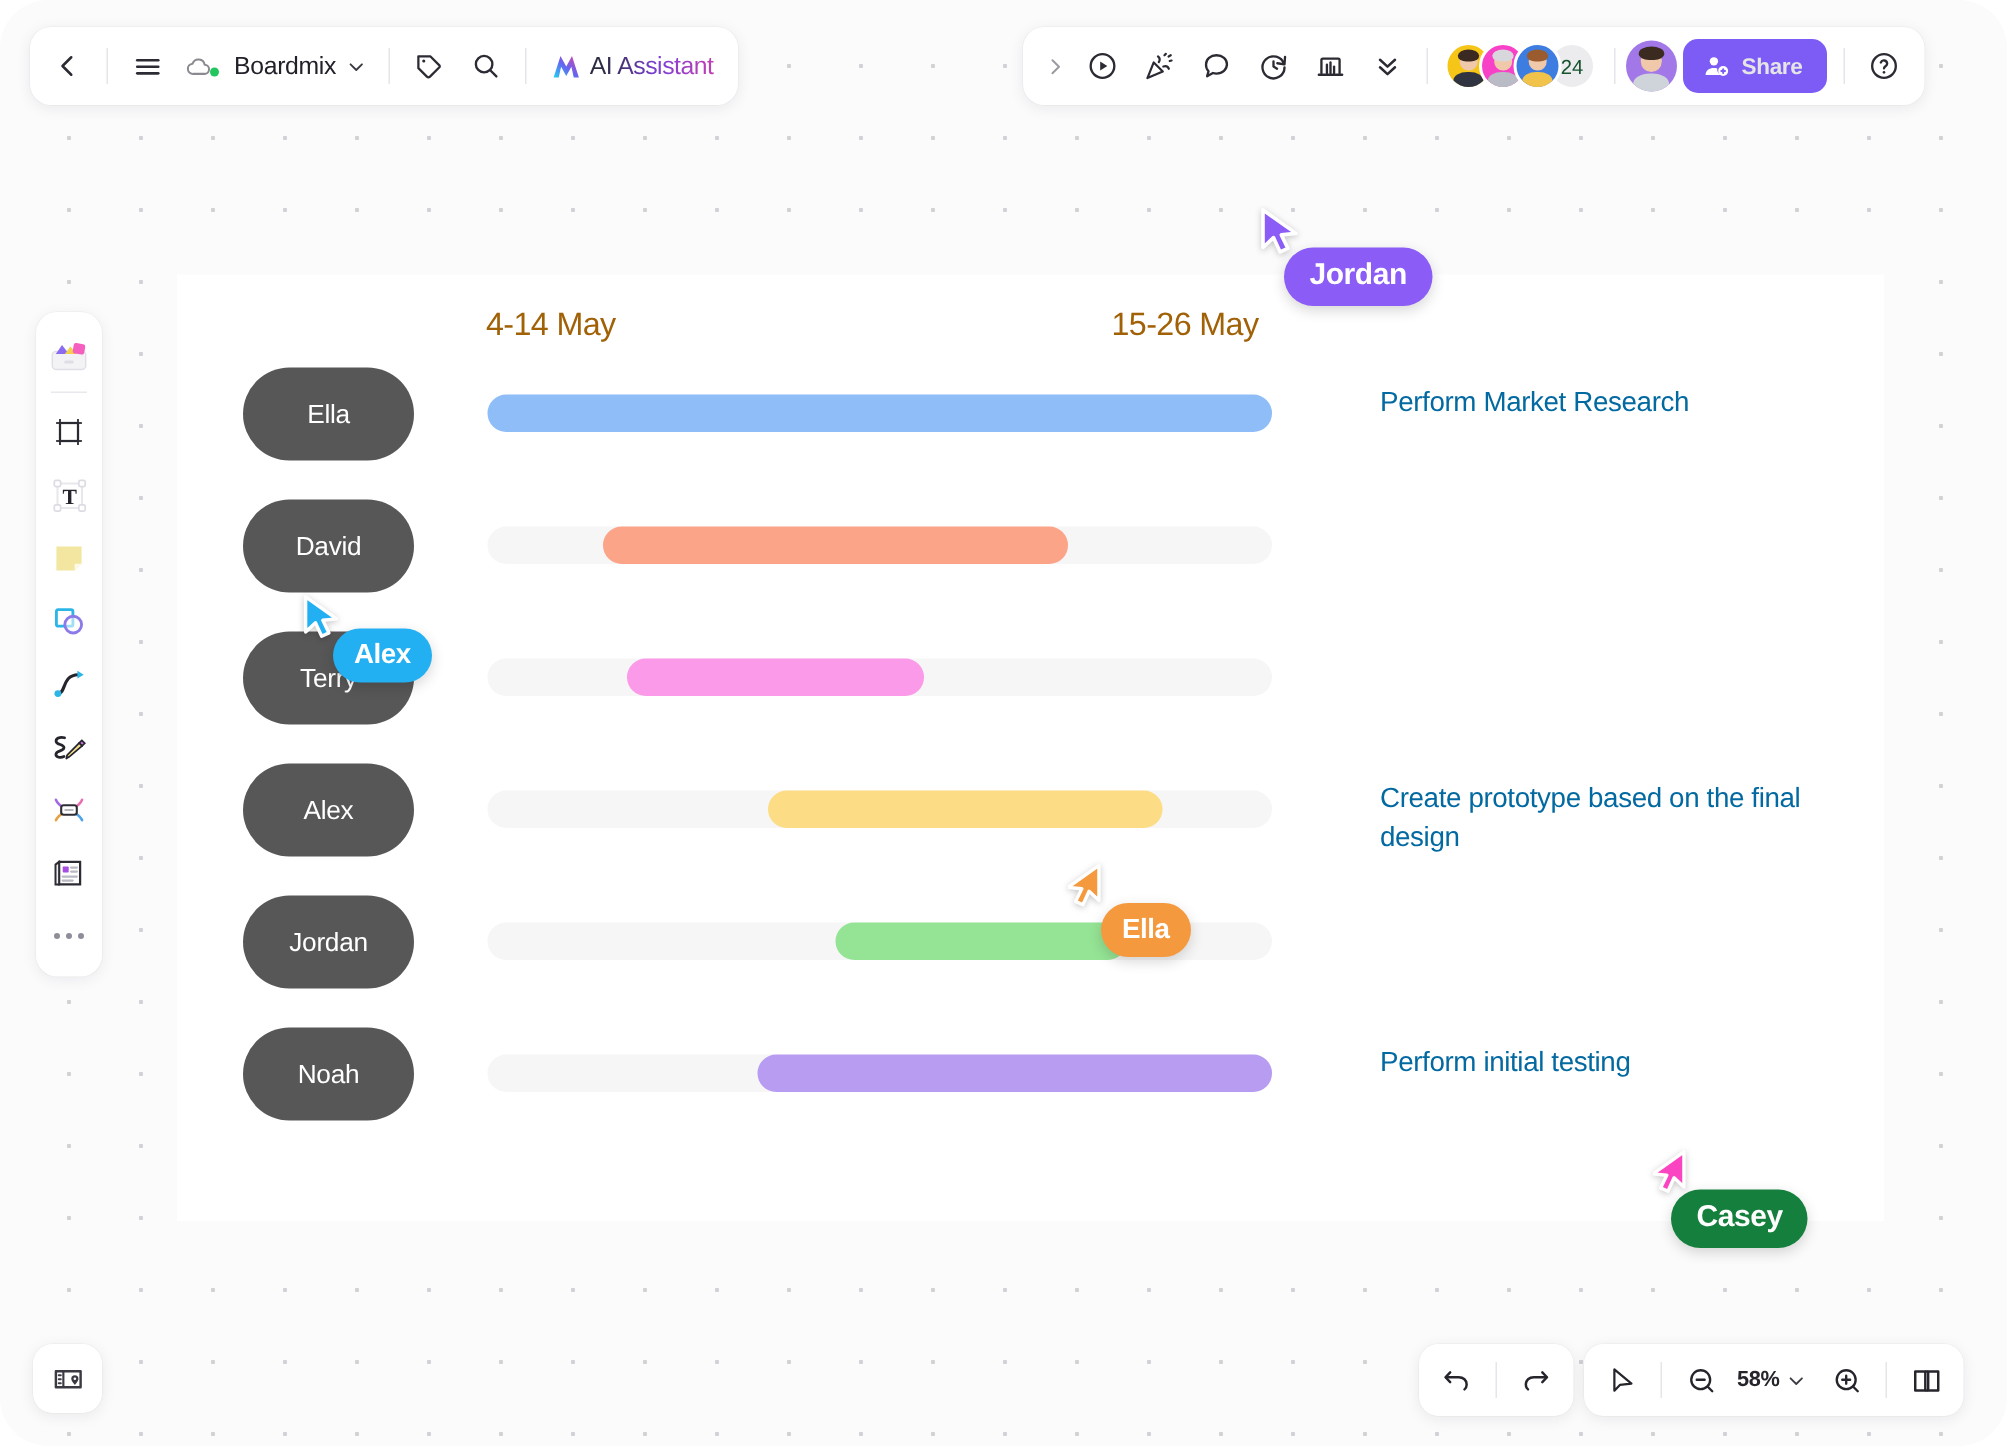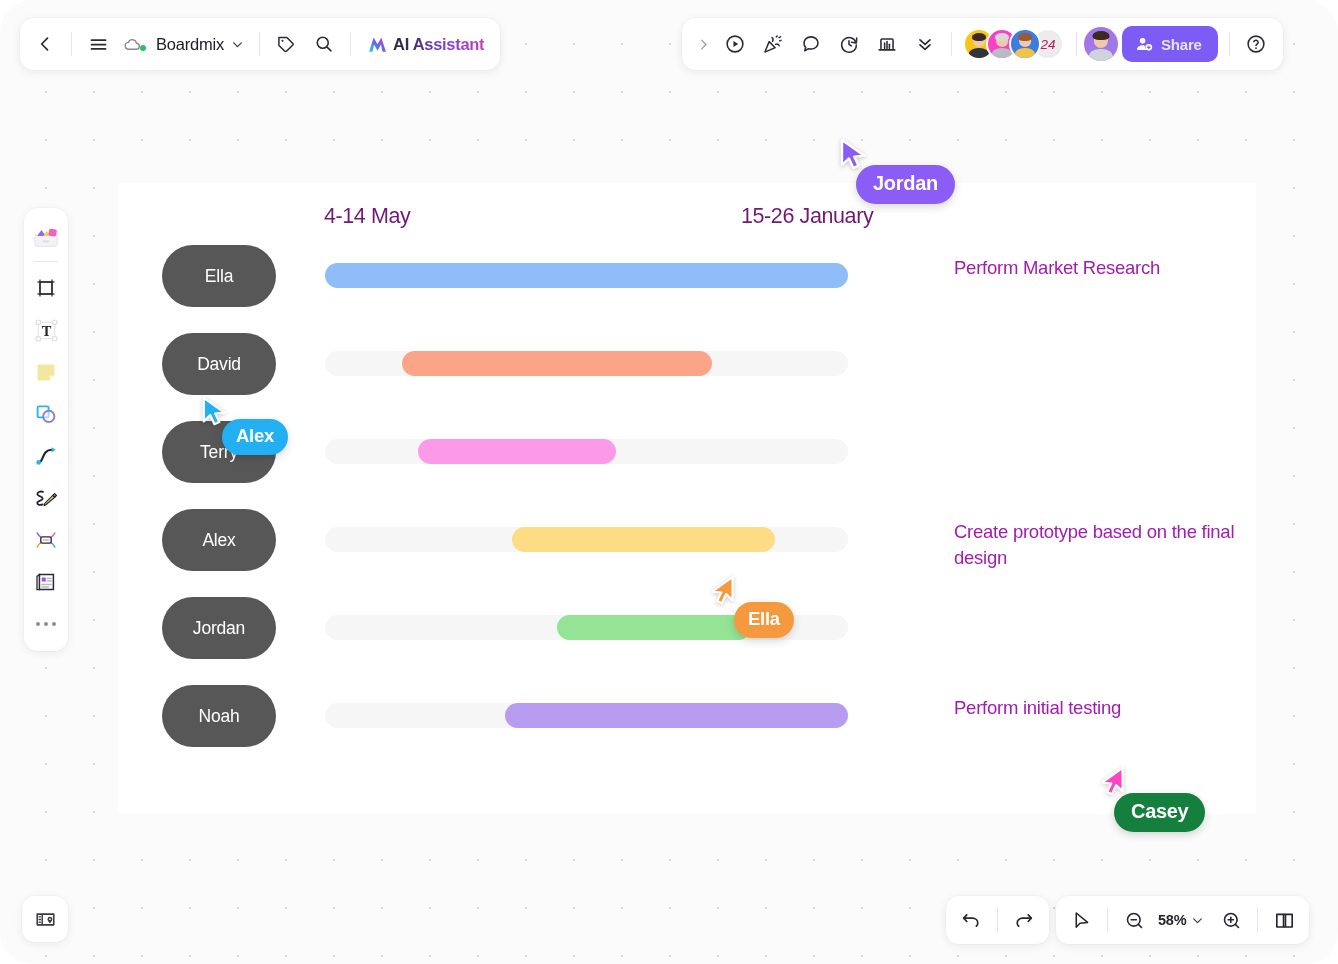--- a/index.html
+++ b/index.html
@@ -63,21 +63,21 @@
     padding: 0 8px 0 6px; height: 38px;
     border-radius: 9px; cursor: pointer;
   }
   .doc-name { font-size: 16.5px; color: #21212a; letter-spacing: -.2px; }
   .ai-chip {
     display: flex; align-items: center; gap: 4px;
     height: 38px; padding: 0 10px 0 8px;
     border-radius: 9px; cursor: pointer;
   }
   .ai-text {
-    font-size: 16.5px; font-weight: 700; letter-spacing: -.3px;
+    font-size: 16.5px; font-weight: 400; letter-spacing: -.3px;
     background: linear-gradient(92deg,#2b2b42 10%,#7d3fd6 55%,#c23fb2 100%);
     -webkit-background-clip: text; background-clip: text; color: transparent;
   }
 
   
   .avatar-group { display: flex; align-items: center; padding-left: 4px; }
   .avatar {
     width: 32px; height: 32px; border-radius: 50%;
     border: 2px solid #fff;
     margin-left: -9px;
@@ -86,23 +86,23 @@
   }
   .avatar:first-child { margin-left: 0; }
   .av-head { position:absolute; left:50%; top:19%; transform:translateX(-50%);
              width:42%; height:42%; border-radius:50%; background:#f0c9ab; }
   .av-hair { position:absolute; left:50%; top:11%; transform:translateX(-50%);
              width:50%; height:28%; border-radius:50% 50% 40% 40%; background:#3a2a22; }
   .av-body { position:absolute; left:50%; bottom:-8%; transform:translateX(-50%);
              width:72%; height:44%; border-radius:46% 46% 0 0; background:#2f3440; }
   .av-count {
     width: 32px; height: 32px; border-radius: 50%;
-    background: #ececef; color: #be185d;
+    background: #ececef; color: #14532d;
     display: flex; align-items: center; justify-content: center;
-    font-size: 13.5px; margin-left: -9px; border: 2px solid #fff; flex:none;font-style:italic;
+    font-size: 13.5px; margin-left: -9px; border: 2px solid #fff; flex:none;
   }
   .me-avatar {
     width: 34px; height: 34px; border-radius: 50%;
     position: relative; overflow: hidden; flex: none;
     background: #a277e8;
     cursor: pointer;
   }
   #share-btn {
     display: flex; align-items: center; gap: 7px;
     height: 36px; padding: 0 16px 0 13px;
@@ -134,21 +134,21 @@
 
   
   #board {
     position: absolute; left: 118px; top: 183px;
     width: 1138px; height: 631px;
     background: #fff;
     z-index: 10;
   }
   .col-head {
     position: absolute; top: 21px;
-    font-size: 21.5px; color: #701a75; font-weight: 500; letter-spacing: -.4px;
+    font-size: 21.5px; color: #a16207; font-weight: 500; letter-spacing: -.4px;
   }
   #head-1 { left: 206px; }
   #head-2 { left: 623px; }
 
   .row { position: absolute; left: 0; width: 1138px; height: 88px; }
   .name-pill {
     position: absolute; left: 44px; top: 0;
     width: 114px; height: 62px;
     border-radius: 31px;
     background: #575757;
@@ -160,23 +160,23 @@
     position: absolute; left: 207px; top: 18px;
     width: 523px; height: 25px;
     background: #f6f6f7;
     border-radius: 13px;
   }
   .bar {
     position: absolute; top: 18px; height: 25px;
     border-radius: 13px;
   }
   .task {
-    position: absolute; left: 836px; top: 10px;
+    position: absolute; left: 802px; top: 10px;
     width: 330px;
-    font-size: 18.5px; color: #a21caf; line-height: 1.42; letter-spacing: -.25px;
+    font-size: 18.5px; color: #0369a1; line-height: 1.42; letter-spacing: -.25px;
   }
 
   
   .cursor { position: absolute; z-index: 40; }
   .cursor svg { display: block; filter: drop-shadow(0 1px 2px rgba(0,0,0,.22)); }
   .cursor-label {
     position: absolute;
     padding: 7px 17px 9px;
     border-radius: 20px;
     color: #fff; font-size: 20px; font-weight: 600; letter-spacing: -.3px;
@@ -457,21 +457,21 @@
       <svg width="22" height="8" viewBox="0 0 22 8">
         <circle cx="3" cy="4" r="2" fill="#8e8e98"></circle>
           <circle cx="11" cy="4" r="2" fill="#8e8e98"></circle>
           <circle cx="19" cy="4" r="2" fill="#8e8e98"></circle>
       </svg>
     </div>
   </div>
 
   <div id="board">
     <div class="col-head" id="head-1">4-14 May</div>
-    <div class="col-head" id="head-2">15-26 January</div>
+    <div class="col-head" id="head-2">15-26 May</div>
     <div id="rows-host">
         <div class="row" style="top: 62px;">
           <div class="name-pill">Ella</div>
           <div class="bar" style="left: 207px; width: 523px; background: rgb(142, 189, 247);"></div>
           <div class="task">Perform Market Research</div>
         </div>
         <div class="row" style="top: 150px;">
           <div class="name-pill">David</div>
           <div class="track"></div>
           <div class="bar" style="left: 283.881px; width: 310.139px; background: rgb(252, 164, 135);"></div>

